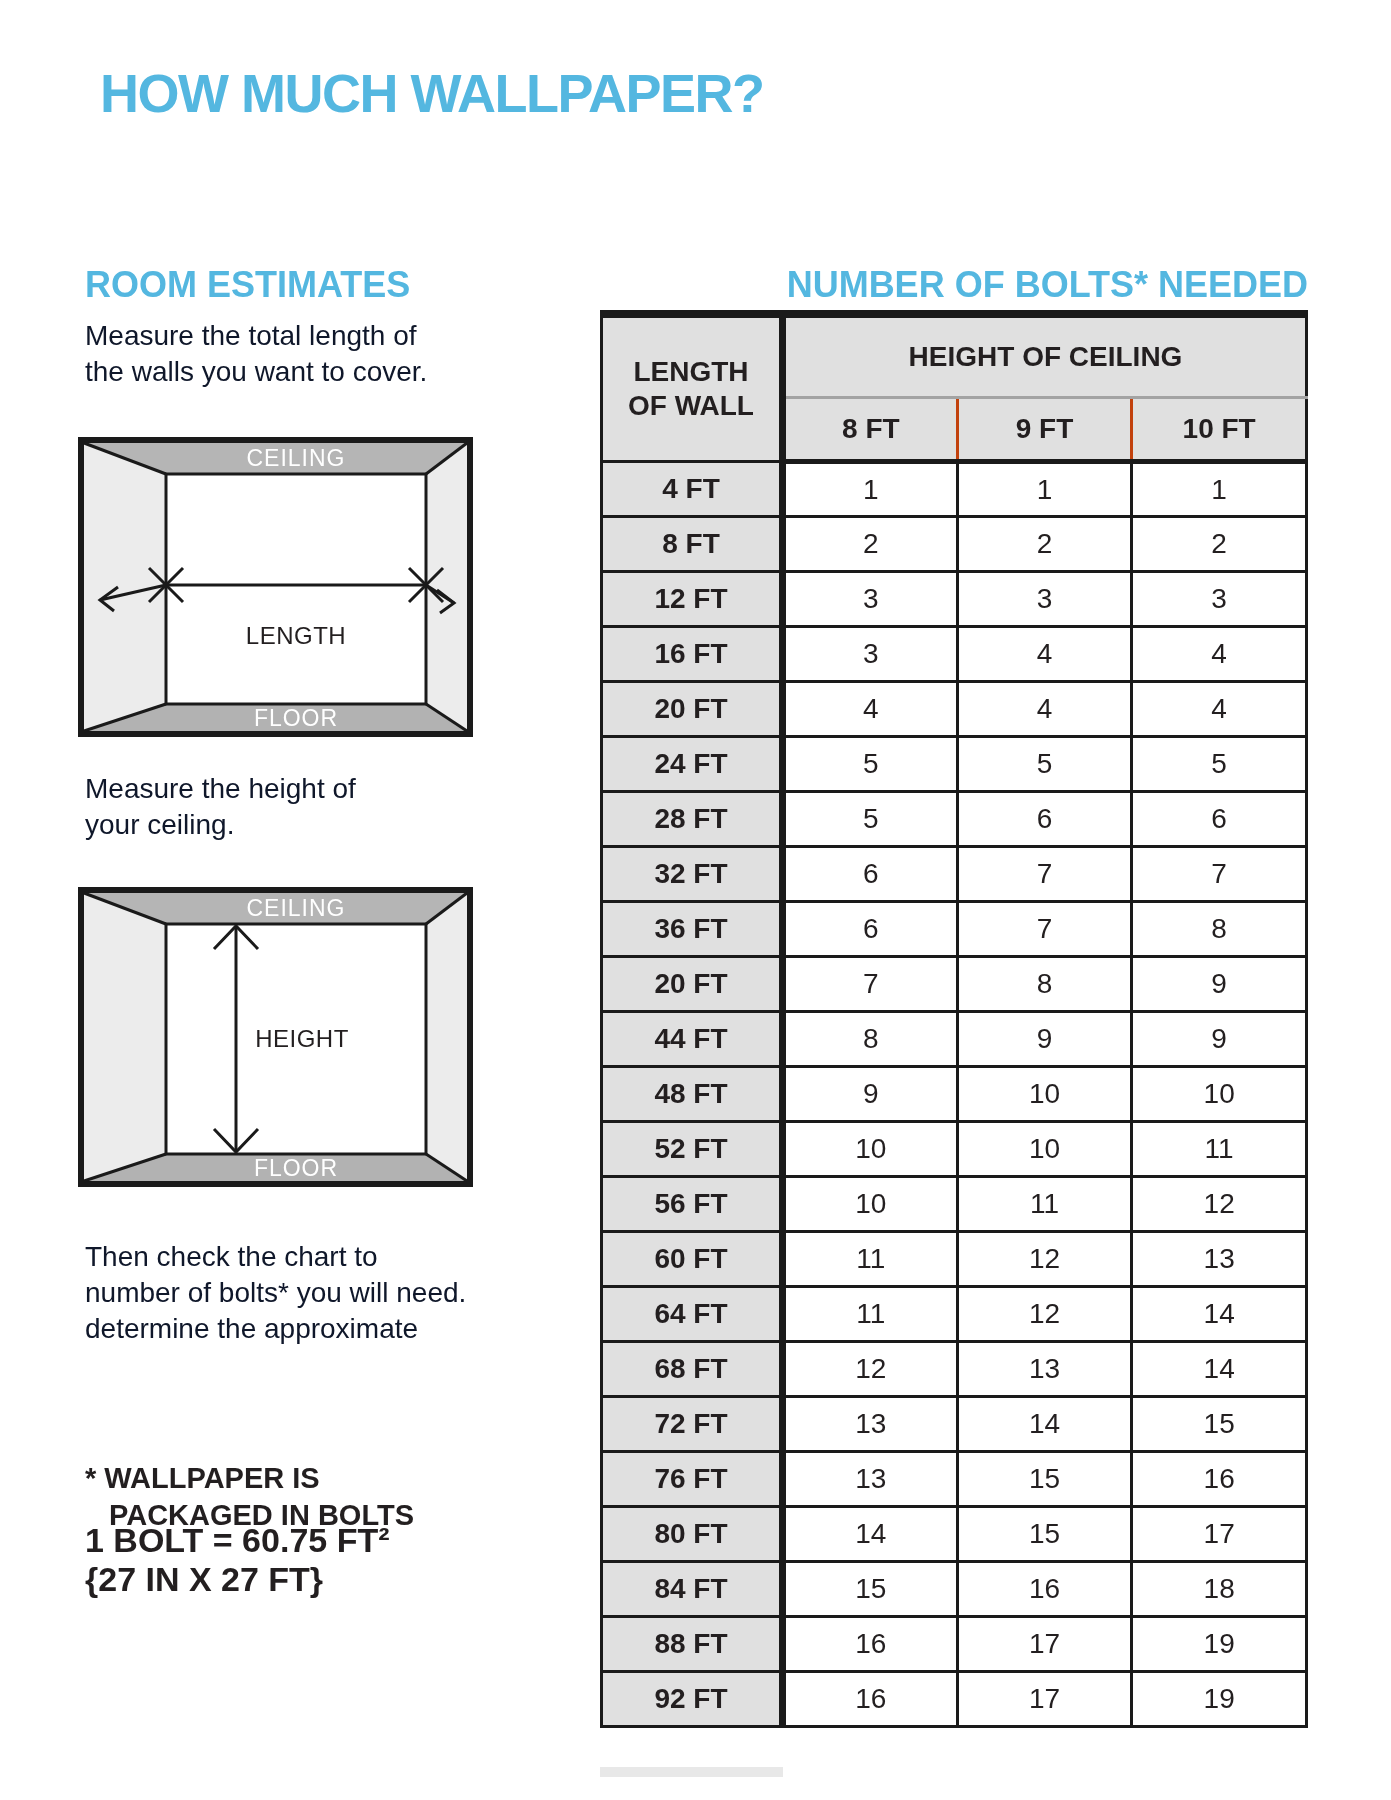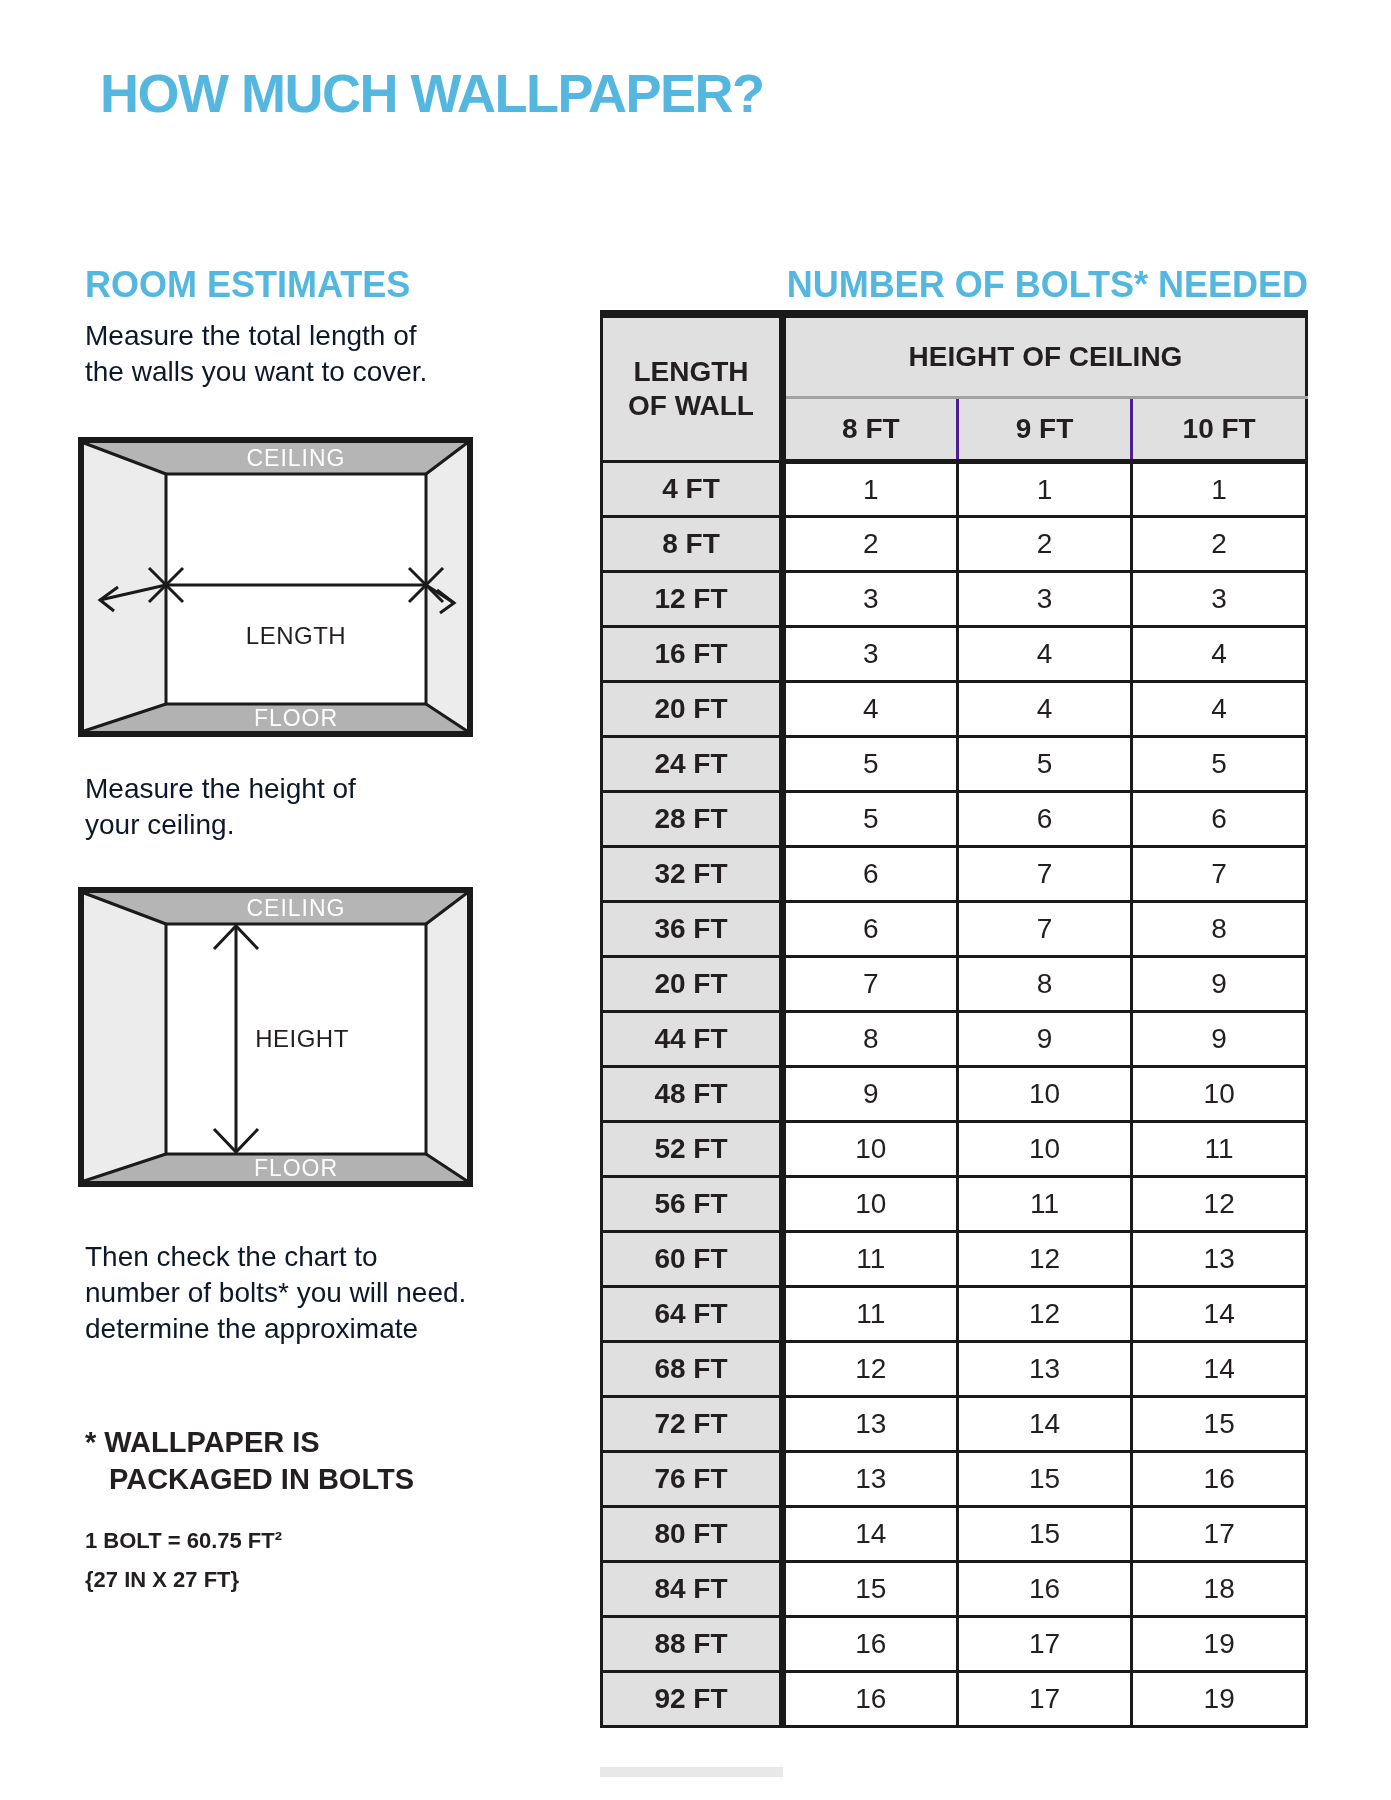--- a/index.html
+++ b/index.html
@@ -13,35 +13,35 @@
   }
   .section-heading{
     position:absolute;top:264px;font-size:36px;font-weight:bold;color:#54b7e0;
     letter-spacing:0px;white-space:nowrap;
   }
   .room-heading{left:85px;}
   .bolts-heading{left:600px;width:708px;text-align:right;}
   .para{position:absolute;left:85px;font-size:28px;line-height:36px;color:#0f172a;}
   .para div{white-space:nowrap;}
   .diagram{position:absolute;left:78px;width:395px;height:300px;}
-  .footnote{position:absolute;left:85px;font-size:29px;font-weight:bold;line-height:37px;}
+  .footnote{position:absolute;left:85px;font-size:29px;font-weight:bold;line-height:37px;margin-top:36px;}
   .footnote .indent{padding-left:24px;}
-  .boltinfo{position:absolute;left:85px;font-size:22px;font-weight:bold;line-height:39px;}
+  .boltinfo{position:absolute;left:85px;font-size:34px;font-weight:bold;line-height:39px;}
   
   .bolts-table{
     position:absolute;left:600px;top:310px;width:708px;
     border-collapse:collapse;table-layout:fixed;
     font-size:28px;color:#231f20;
   }
   .bolts-table th,.bolts-table td{padding:0;text-align:center;vertical-align:middle;}
   .bolts-table{border:3px solid #1a1a1a;border-top:8px solid #1a1a1a;}
   .bolts-table th{background:#e0e0e0;font-weight:bold;}
   .bolts-table .col1{width:176px;border-right:7px solid #1a1a1a;line-height:34px;}
   .bolts-table .group-header{height:78px;border-bottom:3px solid #a3a3a3;}
-  .bolts-table .sub-header{height:60px;border-bottom:5px solid #1a1a1a;border-left:3px solid #4c1d95;}
+  .bolts-table .sub-header{height:60px;border-bottom:5px solid #1a1a1a;border-left:3px solid #c2410c;}
   .bolts-table .sub-header:first-of-type{border-left:none;}
   .bolts-table tbody th{border-right:7px solid #1a1a1a;}
   .bolts-table tbody tr{height:55px;}
   .bolts-table tbody th,.bolts-table tbody td{border-top:3px solid #1a1a1a;}
   .bolts-table tbody td{border-left:3px solid #1a1a1a;background:#ffffff;font-weight:normal;}
   .table-stub{position:absolute;left:600px;top:1767px;width:183px;height:10px;background:#e8e8e8;}
   
   .svg-band-label{fill:#ffffff;font-family:"Liberation Sans",sans-serif;font-size:23px;letter-spacing:1px;}
   .svg-measure-label{fill:#231f20;font-family:"Liberation Sans",sans-serif;font-size:24px;letter-spacing:0.5px;}
 </style>

